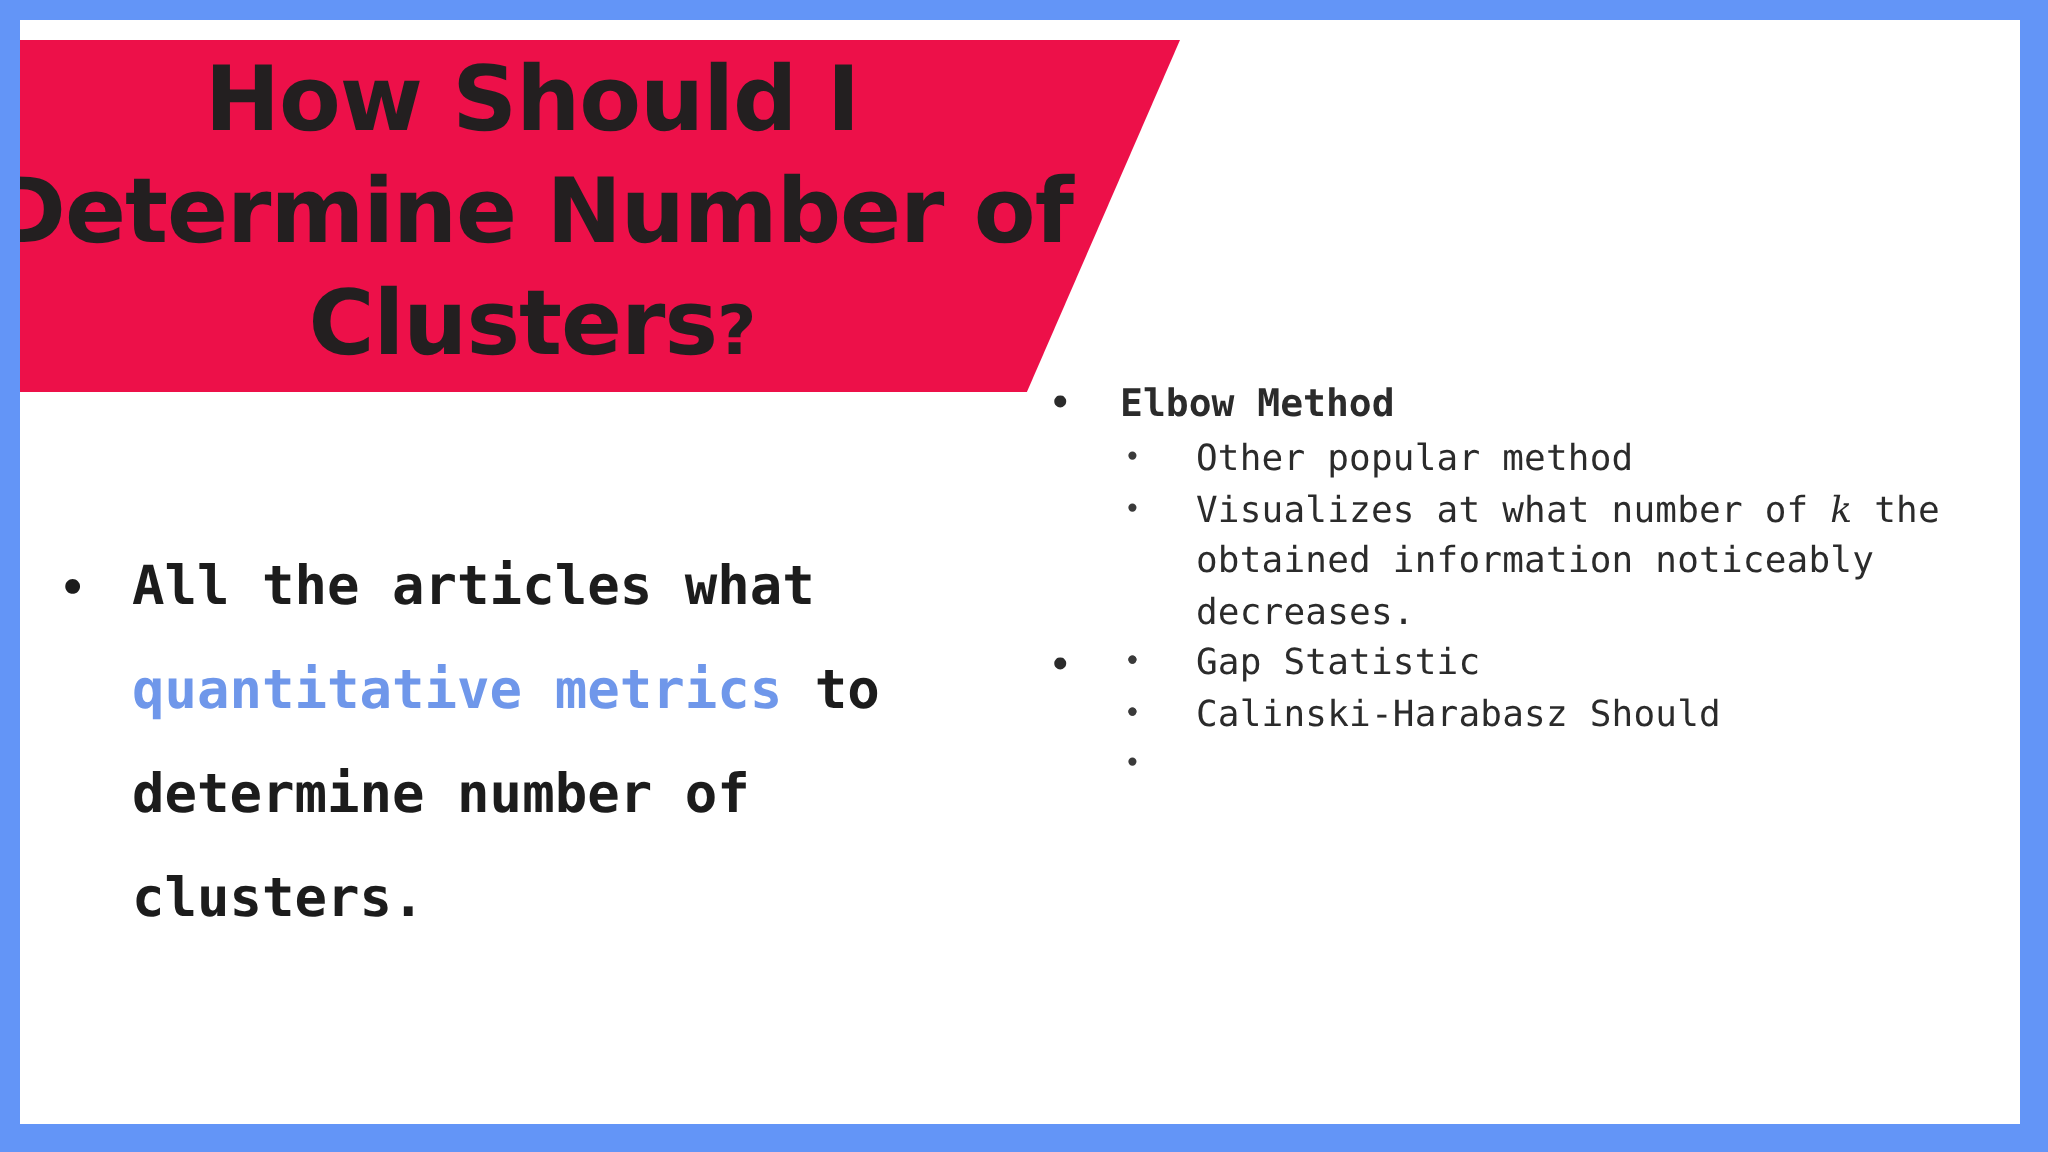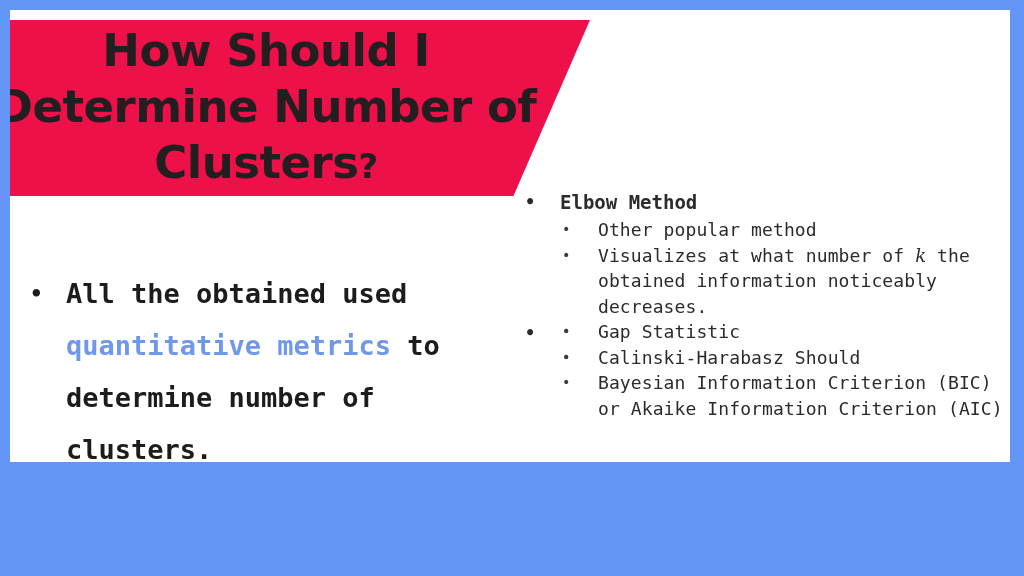--- a/index.html
+++ b/index.html
@@ -13,21 +13,21 @@
     height: 576px;
     background: var(--border-blue, #6395f7);
     overflow: hidden;
     font-family: "Liberation Sans", sans-serif;
   }
   #canvas {
     position: absolute;
     left: 10px;
     top: 10px;
     width: 1000px;
-    height: 452px;
+    height: 552px;
     background: #ffffff;
     overflow: hidden;
   }
 
   
   #title-banner {
     position: absolute;
     left: 0px;
     top: 10px;
     width: 580px;
@@ -142,21 +142,21 @@
 
     <div id="title-text">
       <span class="tline">How Should I</span>
       <span class="tline">Determine Number of</span>
       <span class="tline"><span>Clusters</span><span class="qmark">?</span></span>
     </div>
 
     <div id="left-col">
       <div class="lv1-left">
         <span class="bullet">•</span>
-        <span>All the obtained used </span><span class="hl">quantitative metrics</span><span> to determine number of clusters.</span>
+        <span>All the articles what </span><span class="hl">quantitative metrics</span><span> to determine number of clusters.</span>
       </div>
     </div>
 
     <div id="right-col">
 
       <div class="r-item r-lv1">
         <span class="bullet">•</span>
         <span>Elbow Method</span>
       </div>
 
@@ -187,18 +187,17 @@
         <span class="bullet">•</span>
       </div>
 
       <div class="r-item r-lv2">
         <span class="bullet">•</span>
         <span>Calinski-Harabasz Should</span>
       </div>
 
       <div class="r-item r-lv2">
         <span class="bullet">•</span>
-        <span>Bayesian Information Criterion (BIC) or Akaike Information Criterion (AIC)</span>
       </div>
 
     </div>
   </div>
 </div>
 
 </body></html>

